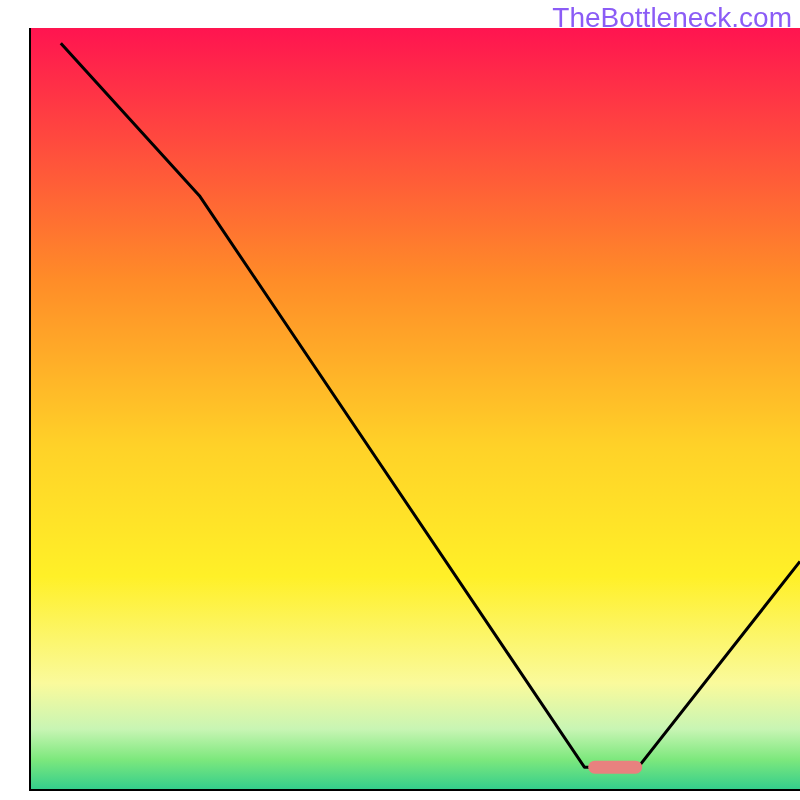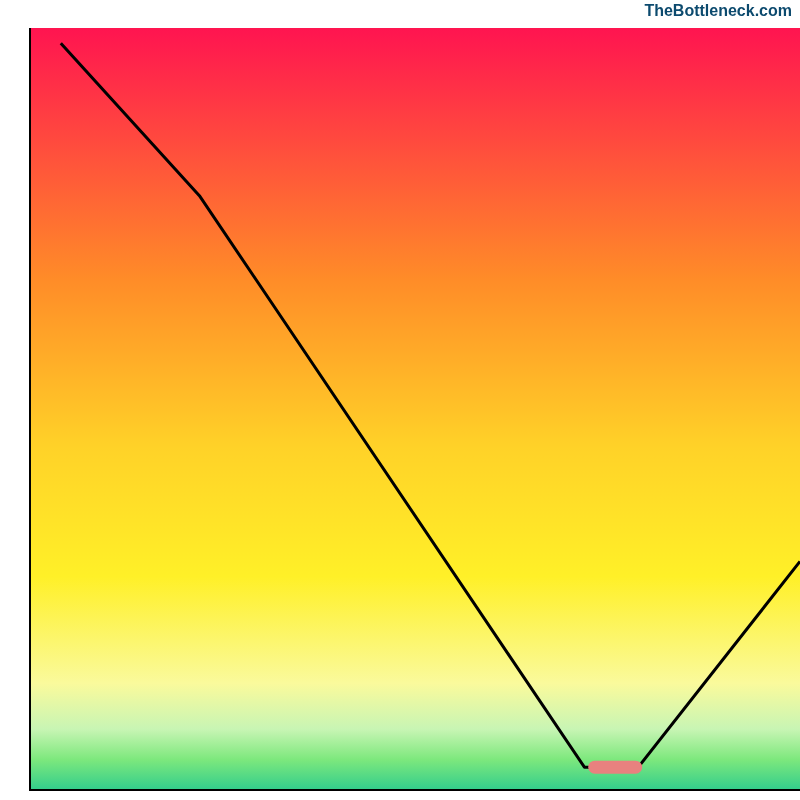--- a/index.html
+++ b/index.html
@@ -13,23 +13,23 @@
   }
   .chart-container {
     position: relative;
     width: 800px;
     height: 800px;
   }
   .watermark {
     position: absolute;
     top: 2px;
     right: 8px;
-    font-size: 16px;
-    font-weight: bold;
-    color: #0c4a6e;
+    font-size: 28px;
+    font-weight: normal;
+    color: #8b5cf6;
     z-index: 10;
   }
   svg {
     display: block;
   }
 </style>
 </head>
 <body>
 
 <div class="chart-container">

